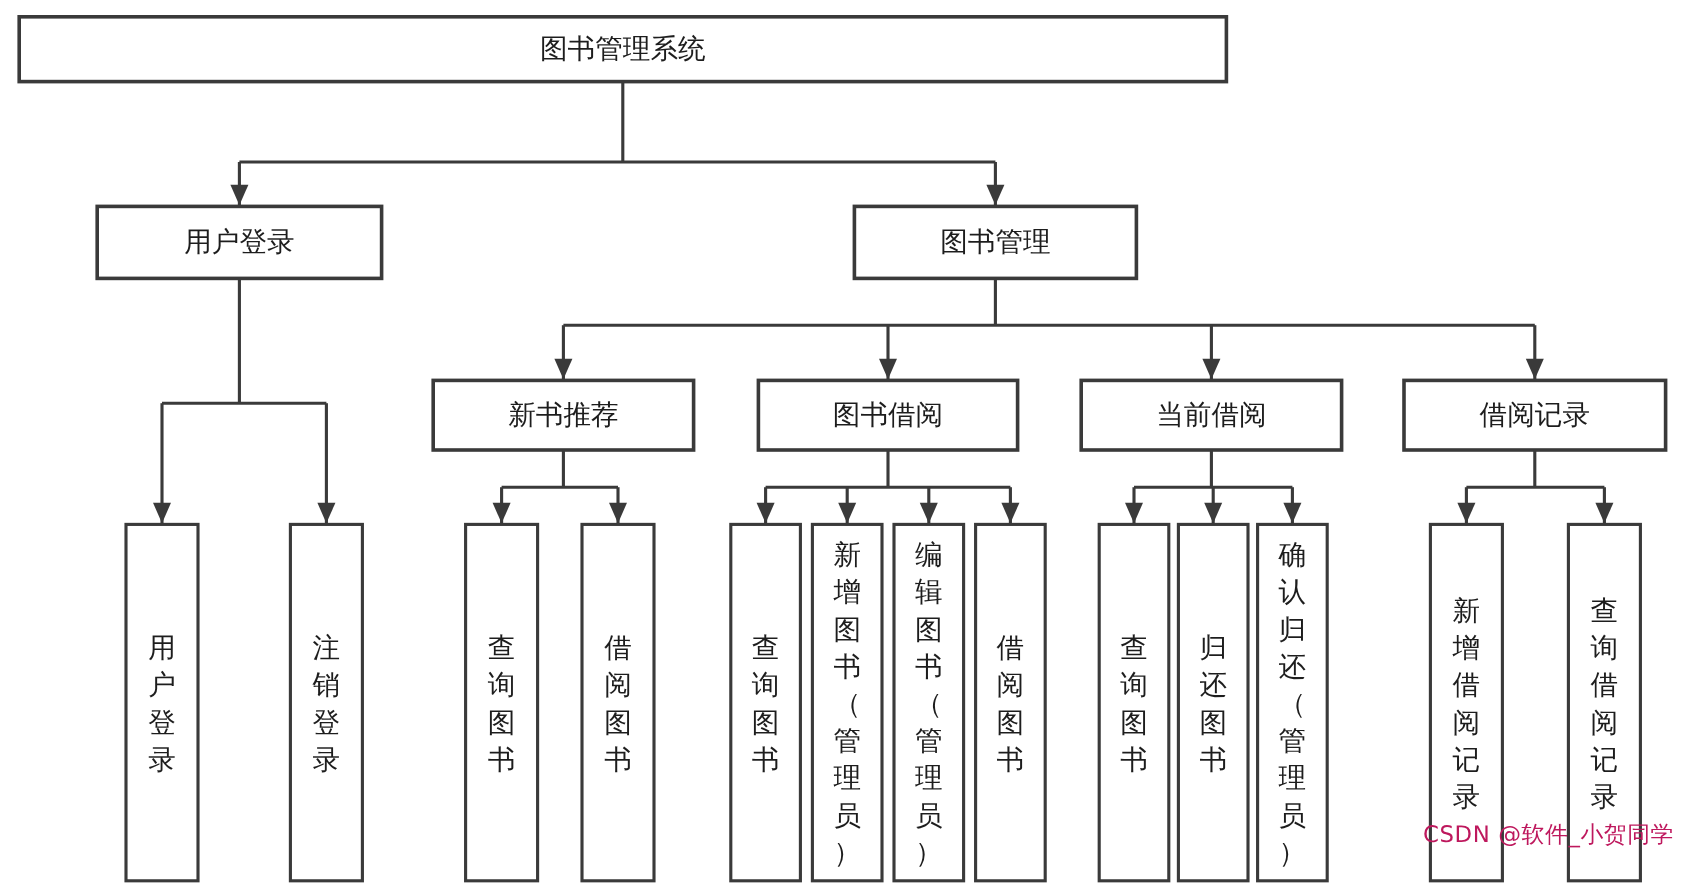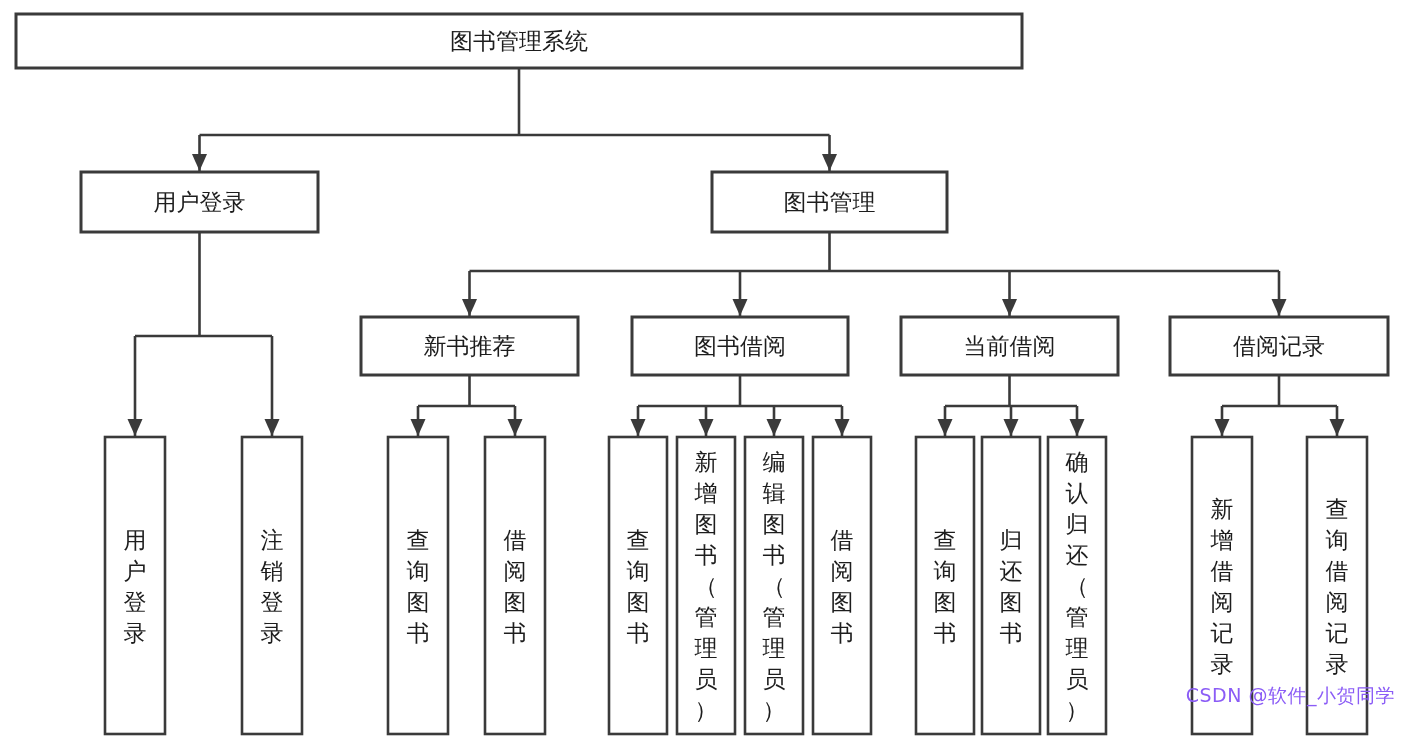--- a/index.html
+++ b/index.html
@@ -61,21 +61,21 @@
     font-size: 23px;
     fill: #1d1d1d;
     text-anchor: middle;
   }
   .watermark-text {
     position: absolute;
     right: 10px;
     bottom: 6px;
     font-family: "DejaVu Sans", "Liberation Sans", sans-serif;
     font-size: 19px;
-    color: #8b5cf6;
+    color: #be185d;
     letter-spacing: 0.5px;
     white-space: nowrap;
     user-select: none;
   }
 </style>
 </head>
 <body>
 
 <div id="diagram-root">
 

